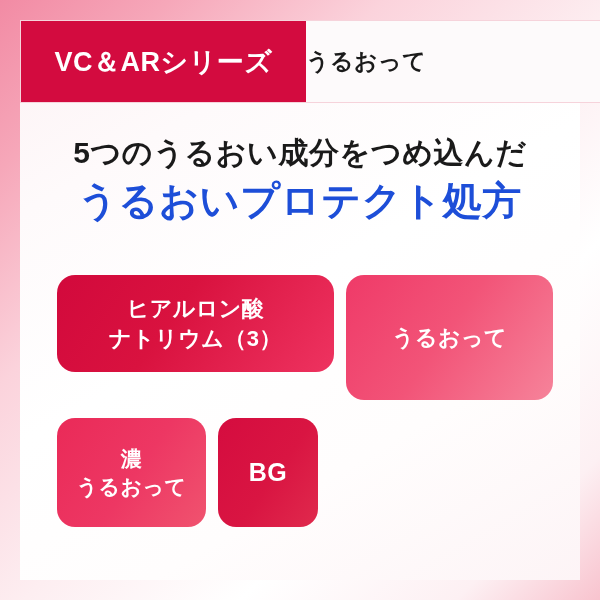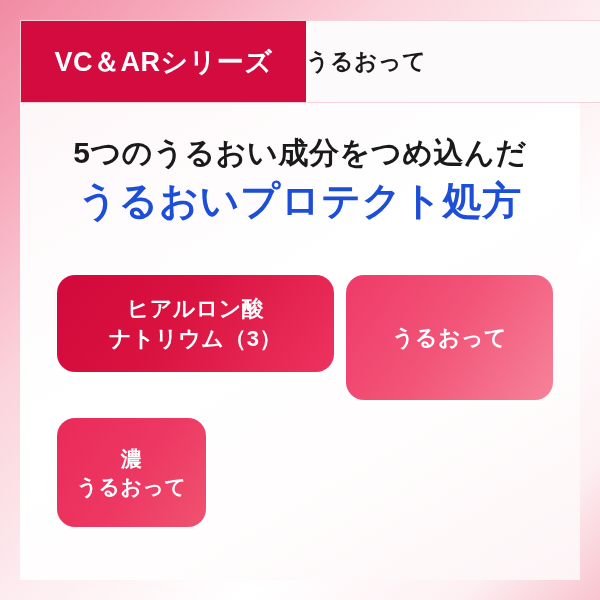--- a/index.html
+++ b/index.html
@@ -226,18 +226,23 @@
     <div class="card-row row-2">
 
 
       <div class="card card-glycerin">
         <div>
           <span>濃</span><br>
           <span>うるおって</span>
         </div>
       </div>
 
+      <div class="card card-bg">
+        <div>
+          <span>BG</span>
+        </div>
+      </div>
 
     </div>
 
   </div>
 
 </div>
 
 </body></html>

